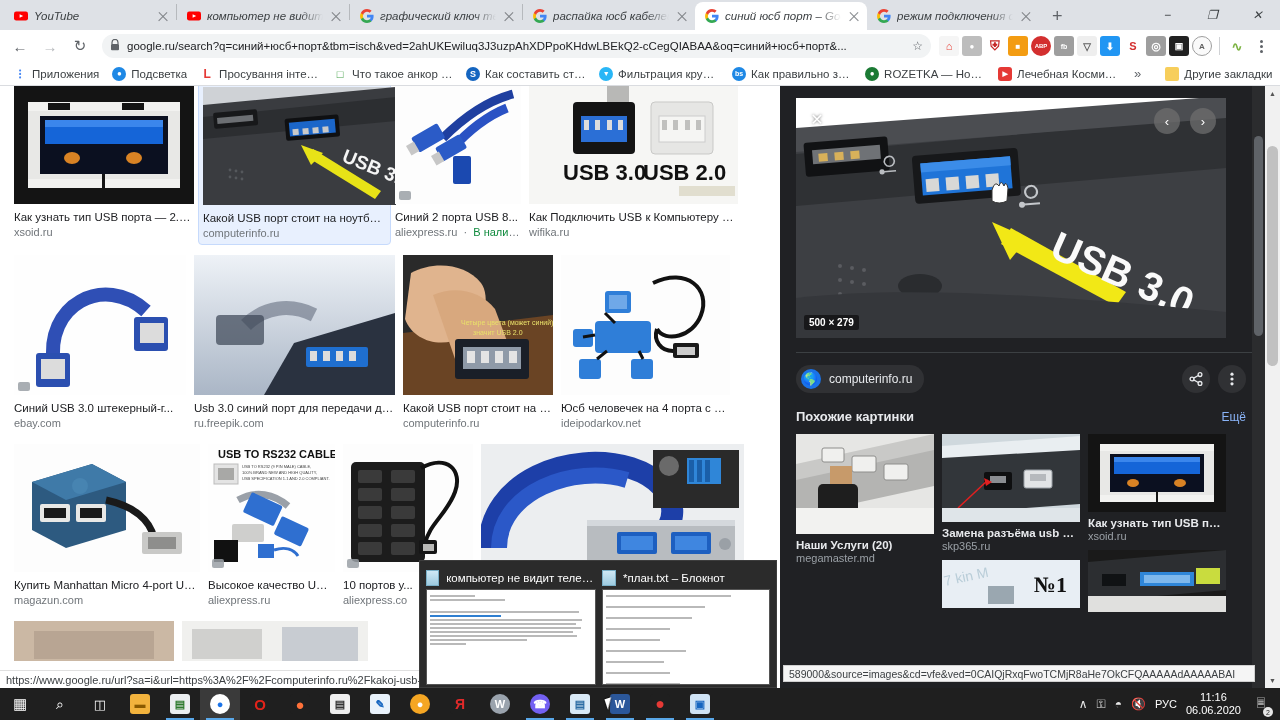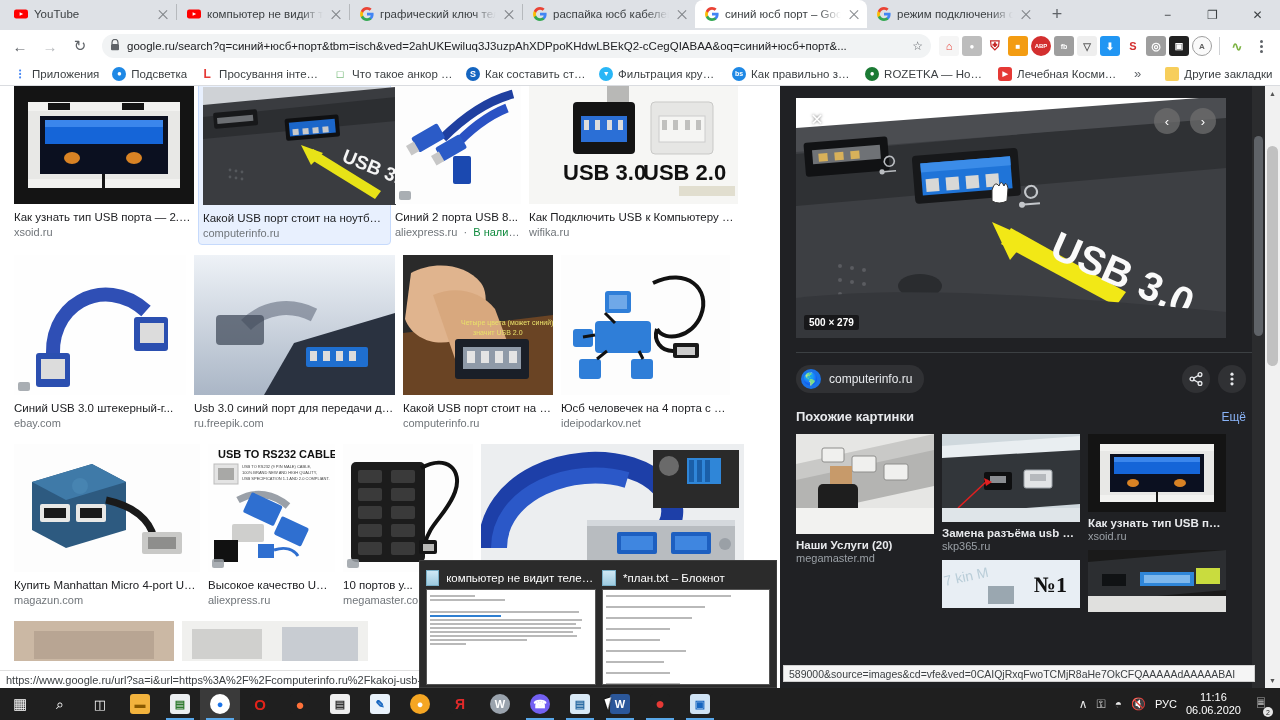--- a/index.html
+++ b/index.html
@@ -9,21 +9,21 @@
     background:#fff;
     font-size:12px;
     color:#202124;
     position:relative;
   }
 
   
   #browser { position:absolute; left:0; top:0; width:1280px; height:688px; background:#dee1e6; }
 
   
-  .tabstrip { position:relative; height:30px; background:#dee1e6; display:flex; padding-left:4px; }
+  .tabstrip { position:relative; height:30px; background:#dee1e6; display:flex; align-items:flex-end; padding-left:4px;font-style:italic; }
   .tab {
     height:28px; width:172px; display:flex; align-items:center; gap:6px;
     padding:0 6px 0 10px; border-radius:8px 8px 0 0; position:relative;
     background:#dee1e6; font-size:11.5px; color:#3c4043; cursor:default;
   }
   .tab.active { background:#fff; }
   .tab .favicon { width:14px; height:14px; flex:0 0 14px; display:block; }
   .tab .tlabel {
     flex:1 1 auto; white-space:nowrap; overflow:hidden; text-overflow:clip;
     -webkit-mask-image:linear-gradient(to right,#000 80%,transparent 100%);
@@ -580,21 +580,21 @@
                 <rect x="15" y="98" width="24" height="13" rx="2"></rect>
                   <rect x="48" y="98" width="24" height="13" rx="2"></rect>
               </g>
               <path d="M78 24 C104 10 120 26 112 48 C104 70 86 80 82 100" stroke="#111" stroke-width="4" fill="none"></path>
               <rect x="76" y="96" width="18" height="14" rx="2" fill="#161616"></rect>
               <rect x="80" y="100" width="11" height="7" fill="#b8b8b6"></rect>
             </svg>
             <span class="badge"></span>
           </div>
           <div class="gtitle">10 портов у...</div>
-          <div class="gsrc">megamaster.co</div>
+          <div class="gsrc">aliexpress.co</div>
         </div>
 
         <div class="gcard" style="width:263px">
           <div class="gthumb" style="width:263px;height:128px">
             <svg width="263" height="128" viewBox="0 0 263 128">
               <rect width="263" height="128" fill="#eceef0"></rect>
               <path d="M8 104 C8 36 90 6 150 24 C206 42 204 96 150 104" stroke="#1d3fa8" stroke-width="22" fill="none"></path>
               <path d="M18 104 C18 48 92 20 146 36" stroke="#2b58c8" stroke-width="16" fill="none"></path>
               <rect x="106" y="76" width="148" height="46" fill="#b8bcc0"></rect>
               <rect x="106" y="76" width="148" height="6" fill="#d4d8dc"></rect>

